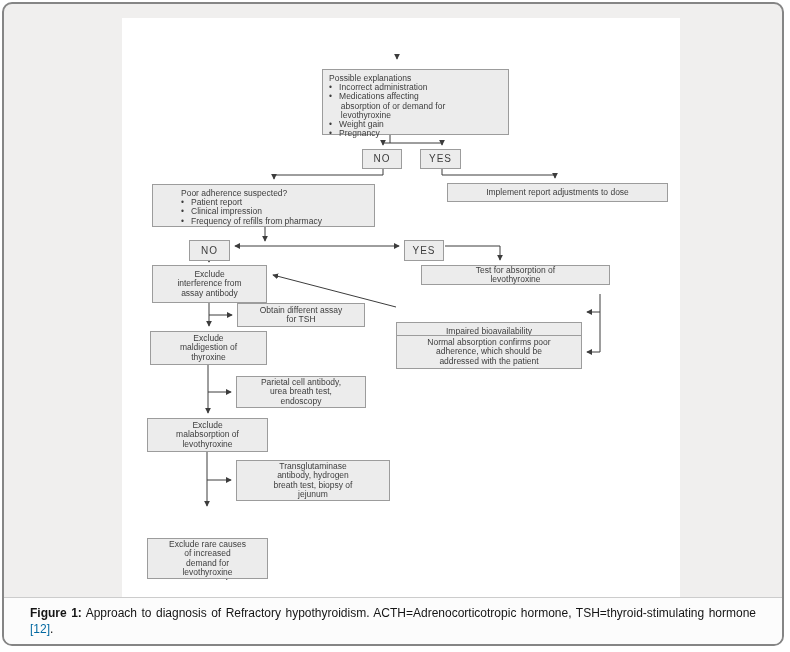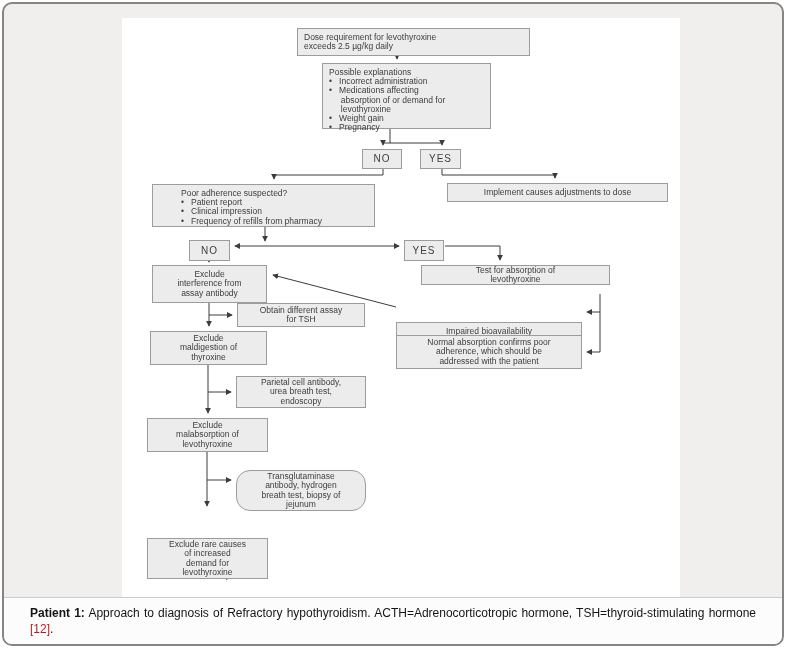--- a/index.html
+++ b/index.html
@@ -27,21 +27,21 @@
   .node.l{padding:4px 5px 2px 6px;text-align:left;}
   .node.tag{letter-spacing:1px;font-size:10px;}
   .caption-area{
     position:absolute;left:0;right:0;bottom:0;height:47px;
     background:#fcfcfc;border-top:1px solid #cccccc;
     padding:7px 26px 0 26px;box-sizing:border-box;
     color:#151515;font-size:12px;line-height:16px;
   }
   .caption-line1{display:block;text-align:justify;text-align-last:justify;}
   .caption-label{font-weight:bold;}
-  .citation{color:#b91c1c;}
+  .citation{color:#0369a1;}
 </style>
 </head>
 <body>
 
 <div class="figure-frame">
 
   <div class="image-area">
 
     <svg class="connectors" viewBox="0 0 558 579" xmlns="http://www.w3.org/2000/svg">
       <defs>
@@ -82,36 +82,34 @@
         <path d="M86 347 L86 395" marker-end="url(#ah)"></path>
         <path d="M86 374 L109 374" marker-end="url(#ah)"></path>
 
         <path d="M85 434 L85 488" marker-end="url(#ah)"></path>
         <path d="M85 462 L109 462" marker-end="url(#ah)"></path>
 
         <path d="M85 534 L85 559 L109 559" marker-end="url(#ah)"></path>
       </g>
     </svg>
 
-    <div class="node l" style="left:175px;top:10px;width:233px;height:28px;">Dose requirement for levothyroxine
-exceeds 2.5 µg/kg daily</div>
 
-    <div class="node l" style="left:200px;top:45px;width:169px;height:66px;">Possible explanations
+    <div class="node l" style="left:200px;top:51px;width:187px;height:66px;">Possible explanations
 •&nbsp;&nbsp;&nbsp;Incorrect administration
 •&nbsp;&nbsp;&nbsp;Medications affecting
 &nbsp;&nbsp;&nbsp;&nbsp;&nbsp;absorption of or demand for
 &nbsp;&nbsp;&nbsp;&nbsp;&nbsp;levothyroxine
 •&nbsp;&nbsp;&nbsp;Weight gain
 •&nbsp;&nbsp;&nbsp;Pregnancy</div>
 
     <div class="node c tag" style="left:240px;top:131px;width:40px;height:20px;">NO</div>
 
     <div class="node c tag" style="left:298px;top:131px;width:41px;height:20px;">YES</div>
 
-    <div class="node c" style="left:325px;top:165px;width:221px;height:19px;">Implement causes adjustments to dose</div>
+    <div class="node c" style="left:325px;top:165px;width:221px;height:19px;">Implement report adjustments to dose</div>
 
     <div class="node l" style="left:30px;top:166px;width:223px;height:43px;padding-left:28px;">Poor adherence suspected?
 •&nbsp;&nbsp;&nbsp;Patient report
 •&nbsp;&nbsp;&nbsp;Clinical impression
 •&nbsp;&nbsp;&nbsp;Frequency of refills from pharmacy</div>
 
     <div class="node c tag" style="left:67px;top:222px;width:41px;height:21px;">NO</div>
 
     <div class="node c tag" style="left:282px;top:222px;width:40px;height:21px;">YES</div>
 
@@ -137,30 +135,30 @@
 endoscopy</div>
 
     <div class="node c" style="left:274px;top:317px;width:186px;height:34px;">Normal absorption confirms poor
 adherence, which should be
 addressed with the patient</div>
 
     <div class="node c" style="left:25px;top:400px;width:121px;height:34px;">Exclude
 malabsorption of
 levothyroxine</div>
 
-    <div class="node c" style="left:114px;top:452px;width:130px;height:41px;border-radius:14px;">Transglutaminase
+    <div class="node c" style="left:114px;top:442px;width:154px;height:41px;">Transglutaminase
 antibody, hydrogen
 breath test, biopsy of
 jejunum</div>
 
     <div class="node c" style="left:25px;top:520px;width:121px;height:41px;">Exclude rare causes
 of increased
 demand for
 levothyroxine</div>
 
 
   </div>
 
   <div class="caption-area">
-    <span class="caption-line1"><span class="caption-label">Patient 1:</span> <span>Approach to diagnosis of Refractory hypothyroidism. ACTH=Adrenocorticotropic hormone, TSH=thyroid-stimulating hormone</span></span><span class="citation">[12]</span><span>.</span>
+    <span class="caption-line1"><span class="caption-label">Figure 1:</span> <span>Approach to diagnosis of Refractory hypothyroidism. ACTH=Adrenocorticotropic hormone, TSH=thyroid-stimulating hormone</span></span><span class="citation">[12]</span><span>.</span>
   </div>
 
 </div>
 
 </body></html>

